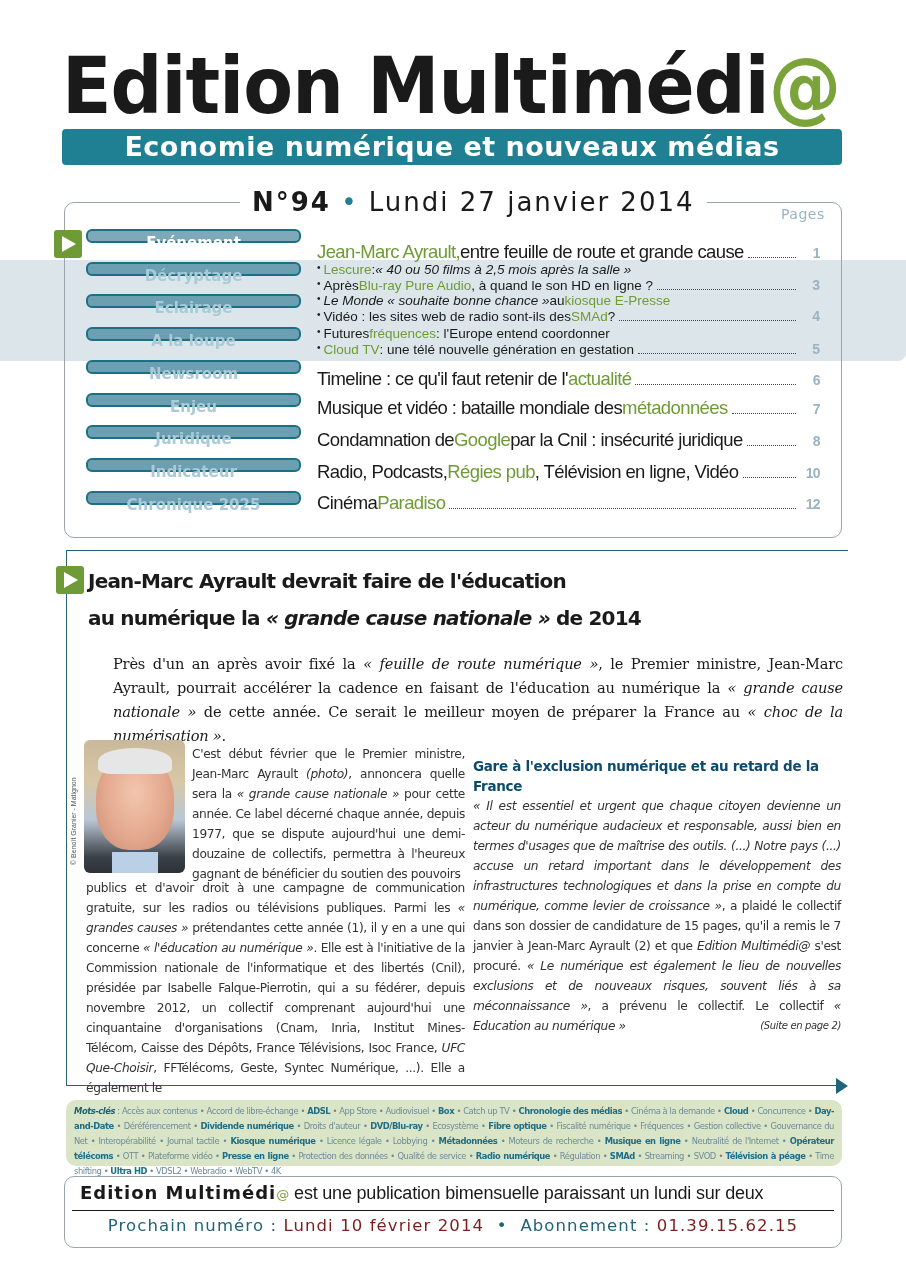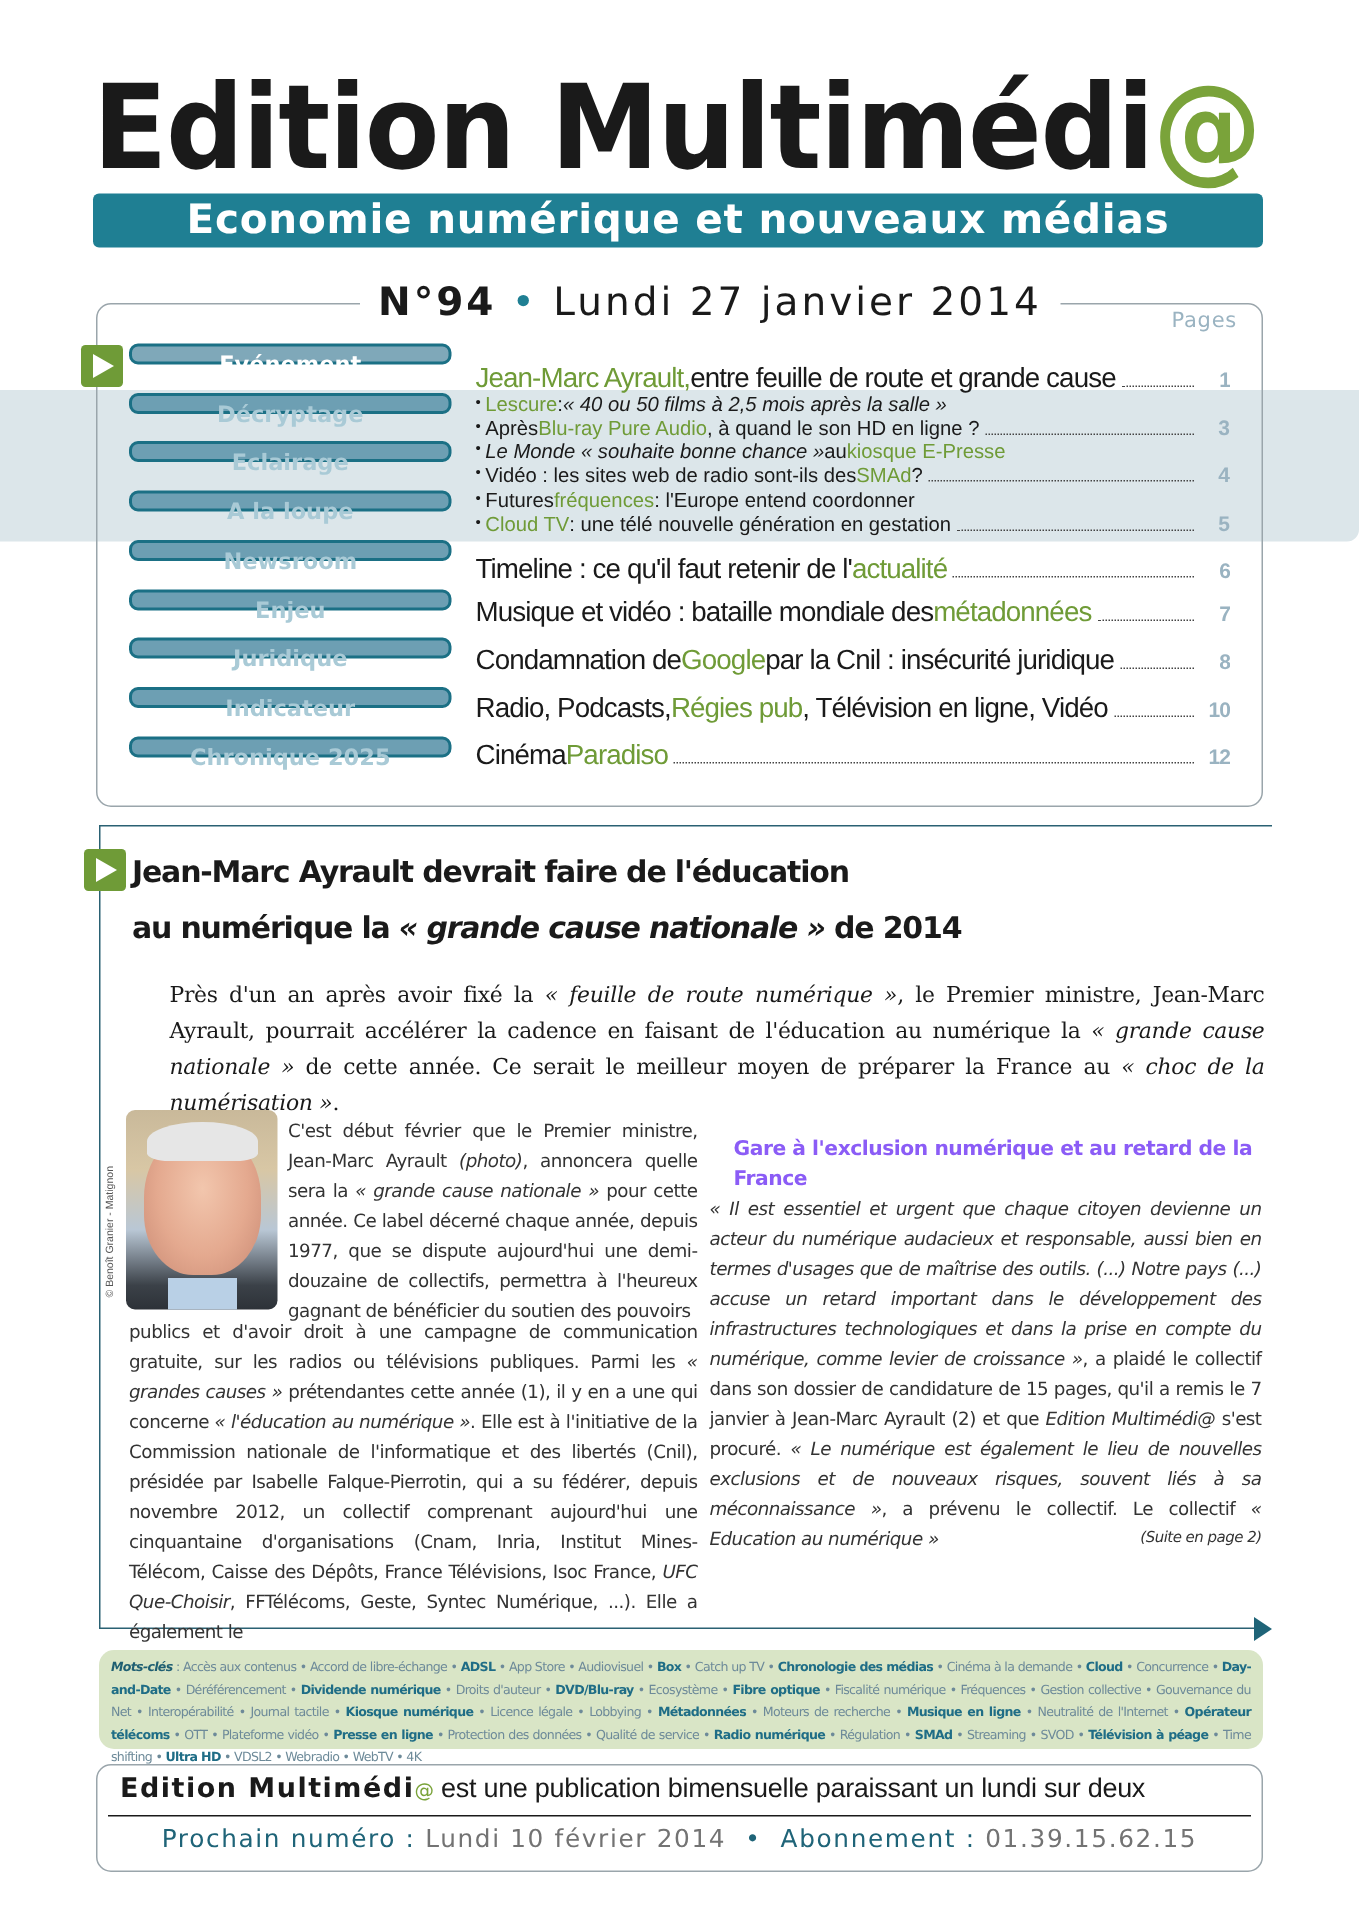--- a/index.html
+++ b/index.html
@@ -110,21 +110,21 @@
     position: absolute; font-family: "DejaVu Sans", sans-serif; font-size: 12.2px;
     line-height: 20px; color: #333; text-align: justify; letter-spacing: -0.35px;
   }
   .col .i { font-style: italic; }
   .col p { margin: 0; }
   .col-left-top { left: 192px; top: 744px; width: 273px; }
   .col-left-bottom { left: 86px; top: 878px; width: 379px; }
   .col-right { left: 473px; top: 744px; width: 368px; }
   .subhead {
     font-family: "DejaVu Sans", sans-serif; font-weight: bold; font-size: 13.5px;
-    color: #8b5cf6; letter-spacing: -0.3px; margin-top: 12px; line-height: 20px; text-align: left; margin-left: 16px;
+    color: #0c4a6e; letter-spacing: -0.3px; margin-top: 12px; line-height: 20px; text-align: left;
   }
   .suite { font-style: italic; font-size: 10px; float: right; }
 
   
   .keywords {
     position: absolute; left: 66px; top: 1100px; width: 776px; height: 66px;
     background: #d9e5c6; border-radius: 10px; padding: 4px 8px;
     font-family: "DejaVu Sans", sans-serif; font-size: 8.4px; line-height: 15px;
     color: #6d8a99; letter-spacing: -0.45px; text-align: justify;
   }
@@ -142,21 +142,21 @@
   }
   .footer-line1 .brand { font-weight: bold; font-size: 18px; letter-spacing: 1px; }
   .footer-line1 .at { color: #7aa33a; font-size: 13px; }
   .footer-line1 .rest { font-family: "Liberation Sans", sans-serif; font-size: 18px; letter-spacing: -0.2px; }
   .footer-rule { position: absolute; left: 72px; top: 1210px; width: 762px; border-top: 1.5px solid #1a1a1a; }
   .footer-line2 {
     position: absolute; left: 64px; top: 1216px; width: 778px; text-align: center;
     font-family: "DejaVu Sans", sans-serif; font-size: 16.5px; letter-spacing: 1.1px; white-space: nowrap;
   }
   .footer-line2 .teal { color: #1f6478; }
-  .footer-line2 .dark { color: #737373; }
+  .footer-line2 .dark { color: #7f1d1d; }
 </style>
 </head>
 <body>
 
 <div class="masthead-title"><span>Edition Multimédi</span><span class="at">@</span></div>
 <div class="tagline-bar">Economie numérique et nouveaux médias</div>
 
 <div class="highlight-band"></div>
 <div class="summary-box"></div>
 <div class="issue-line"><span class="num">N°94</span> <span class="dot">•</span> <span>Lundi 27 janvier 2014</span></div>

